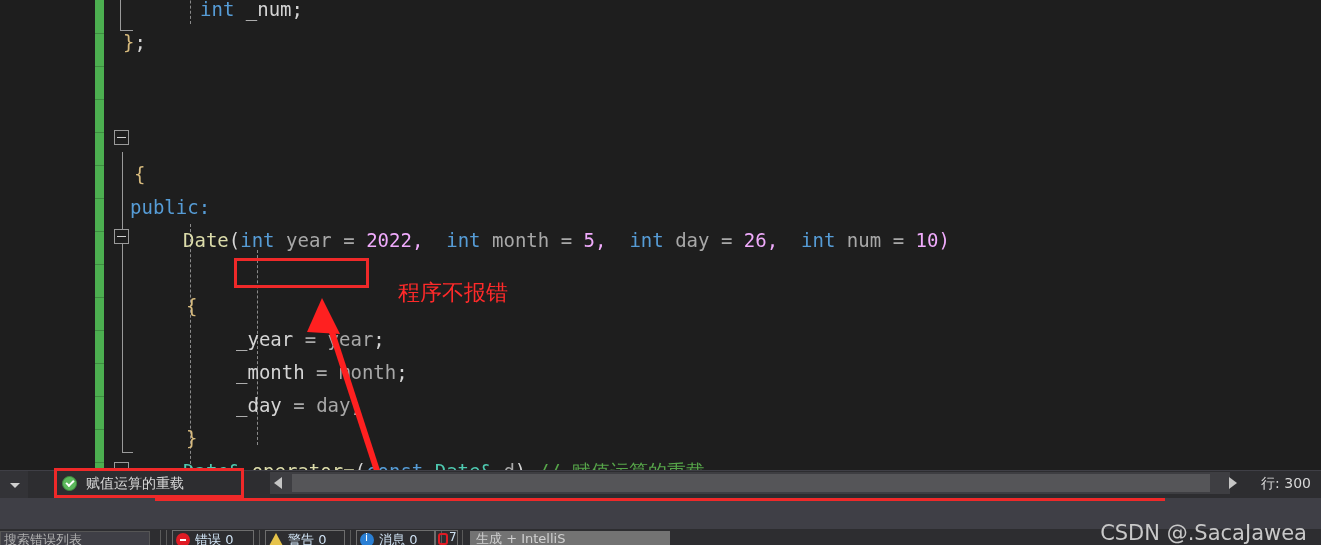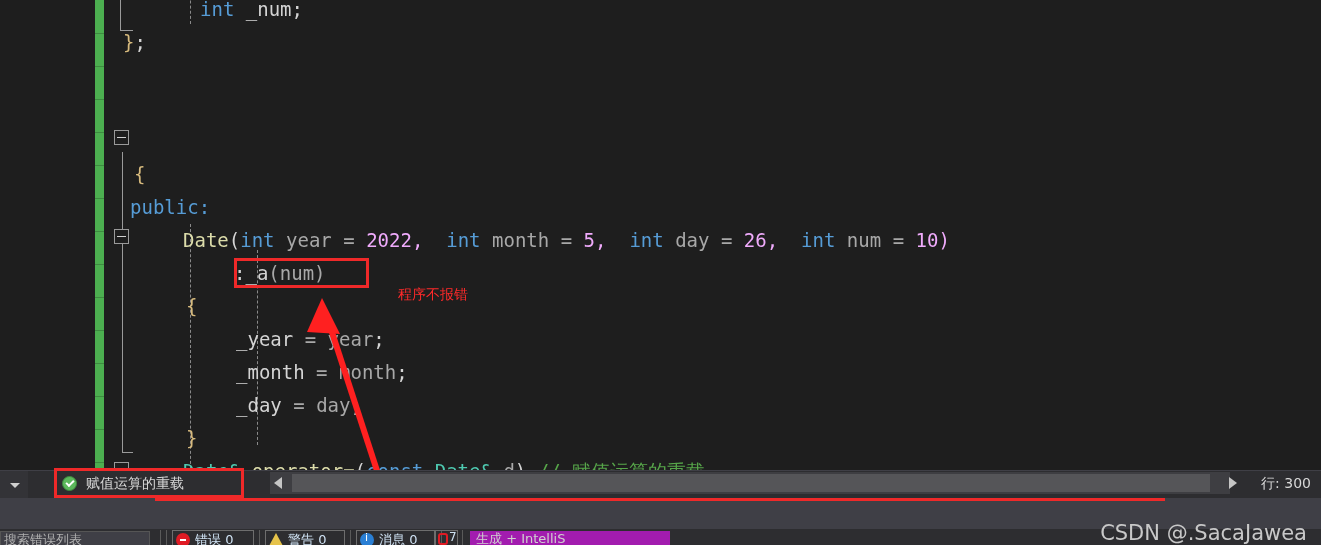--- a/index.html
+++ b/index.html
@@ -65,22 +65,22 @@
     position:absolute;border-left:1px solid #9a9a9a;border-bottom:1px solid #9a9a9a;
   }
 
   
   .anno-box{
     position:absolute;border:3px solid #ef2929;box-sizing:border-box;
     pointer-events:none;
   }
   .anno-text{
     position:absolute;color:#ff2a2a;
-    font-family:Liberation Serif, serif;
-    font-size:14px;line-height:19px;white-space:nowrap;
+    font-family:Liberation Mono, monospace;
+    font-size:22px;line-height:19px;white-space:nowrap;
   }
   .anno-arrow{position:absolute;pointer-events:none;}
 
   
   .statusstrip{
     position:absolute;left:0;top:470px;width:1321px;height:28px;
     background:#2d2d30;border-top:1px solid #3f3f46;box-sizing:border-box;
   }
   .combo{
     position:absolute;left:0;top:0;width:28px;height:27px;background:#333337;
@@ -182,21 +182,21 @@
   }
   .tb-sq .ico{
     position:absolute;left:3px;top:2px;width:10px;height:12px;
     border:2px solid #e01b24;border-radius:3px;box-sizing:border-box;
   }
   .tb-sq .n{
     position:absolute;left:14px;top:-1px;font-family:"DejaVu Sans",sans-serif;
     font-size:12px;color:#cfe2f3;
   }
   .tb-filter{
-    position:absolute;left:470px;top:2px;width:200px;height:15px;background:#a21caf;
+    position:absolute;left:470px;top:2px;width:200px;height:15px;background:#737373;
   }
   .tb-filter span{
     position:absolute;left:6px;top:-1px;font-family:"DejaVu Sans",sans-serif;
     font-size:13px;color:#d0d0d0;white-space:nowrap;
   }
   .sep{position:absolute;top:1px;width:1px;height:16px;background:#5a5a5a;}
 
   .watermark{
     position:absolute;right:14px;top:521px;
     font-family:"DejaVu Sans",sans-serif;font-size:21px;color:#c8c8c8;
@@ -255,21 +255,20 @@
 
       
       <div class="ln" style="top:191px;left:26px"><span class="kw">public:</span></div>
 
       
       <div class="fold" style="left:10px;top:229px"></div>
       <div class="vguide dash" style="left:86px;top:224px;height:250px;"></div>
       <div class="ln" style="top:224px;left:79px"><span class="fn">Date</span><span class="pun">(</span><span class="kw">int</span><span class="pl"> </span><span class="gy">year</span><span class="pl"> </span><span class="gy">=</span><span class="pl"> </span><span class="num">2022</span><span class="num">,</span><span class="pl">  </span><span class="kw">int</span><span class="pl"> </span><span class="gy">month</span><span class="pl"> </span><span class="gy">=</span><span class="pl"> </span><span class="num">5</span><span class="num">,</span><span class="pl">  </span><span class="kw">int</span><span class="pl"> </span><span class="gy">day</span><span class="pl"> </span><span class="gy">=</span><span class="pl"> </span><span class="num">26</span><span class="num">,</span><span class="pl">  </span><span class="kw">int</span><span class="pl"> </span><span class="gy">num</span><span class="pl"> </span><span class="gy">=</span><span class="pl"> </span><span class="num">10</span><span class="num">)</span></div>
 
       
-      <div class="ln" style="top:257px;left:130px"><span class="pl">:</span><span class="pl">_a</span><span class="gy">(num)</span></div>
 
       
       <div class="ln" style="top:290px;left:82px"><span class="br1">{</span></div>
 
       
       <div class="vguide dash" style="left:153px;top:250px;height:195px;"></div>
 
       
       <div class="ln" style="top:323px;left:132px"><span class="pl">_year</span><span class="pl"> </span><span class="gy">=</span><span class="pl"> </span><span class="gy">year</span><span class="pun">;</span></div>
 

